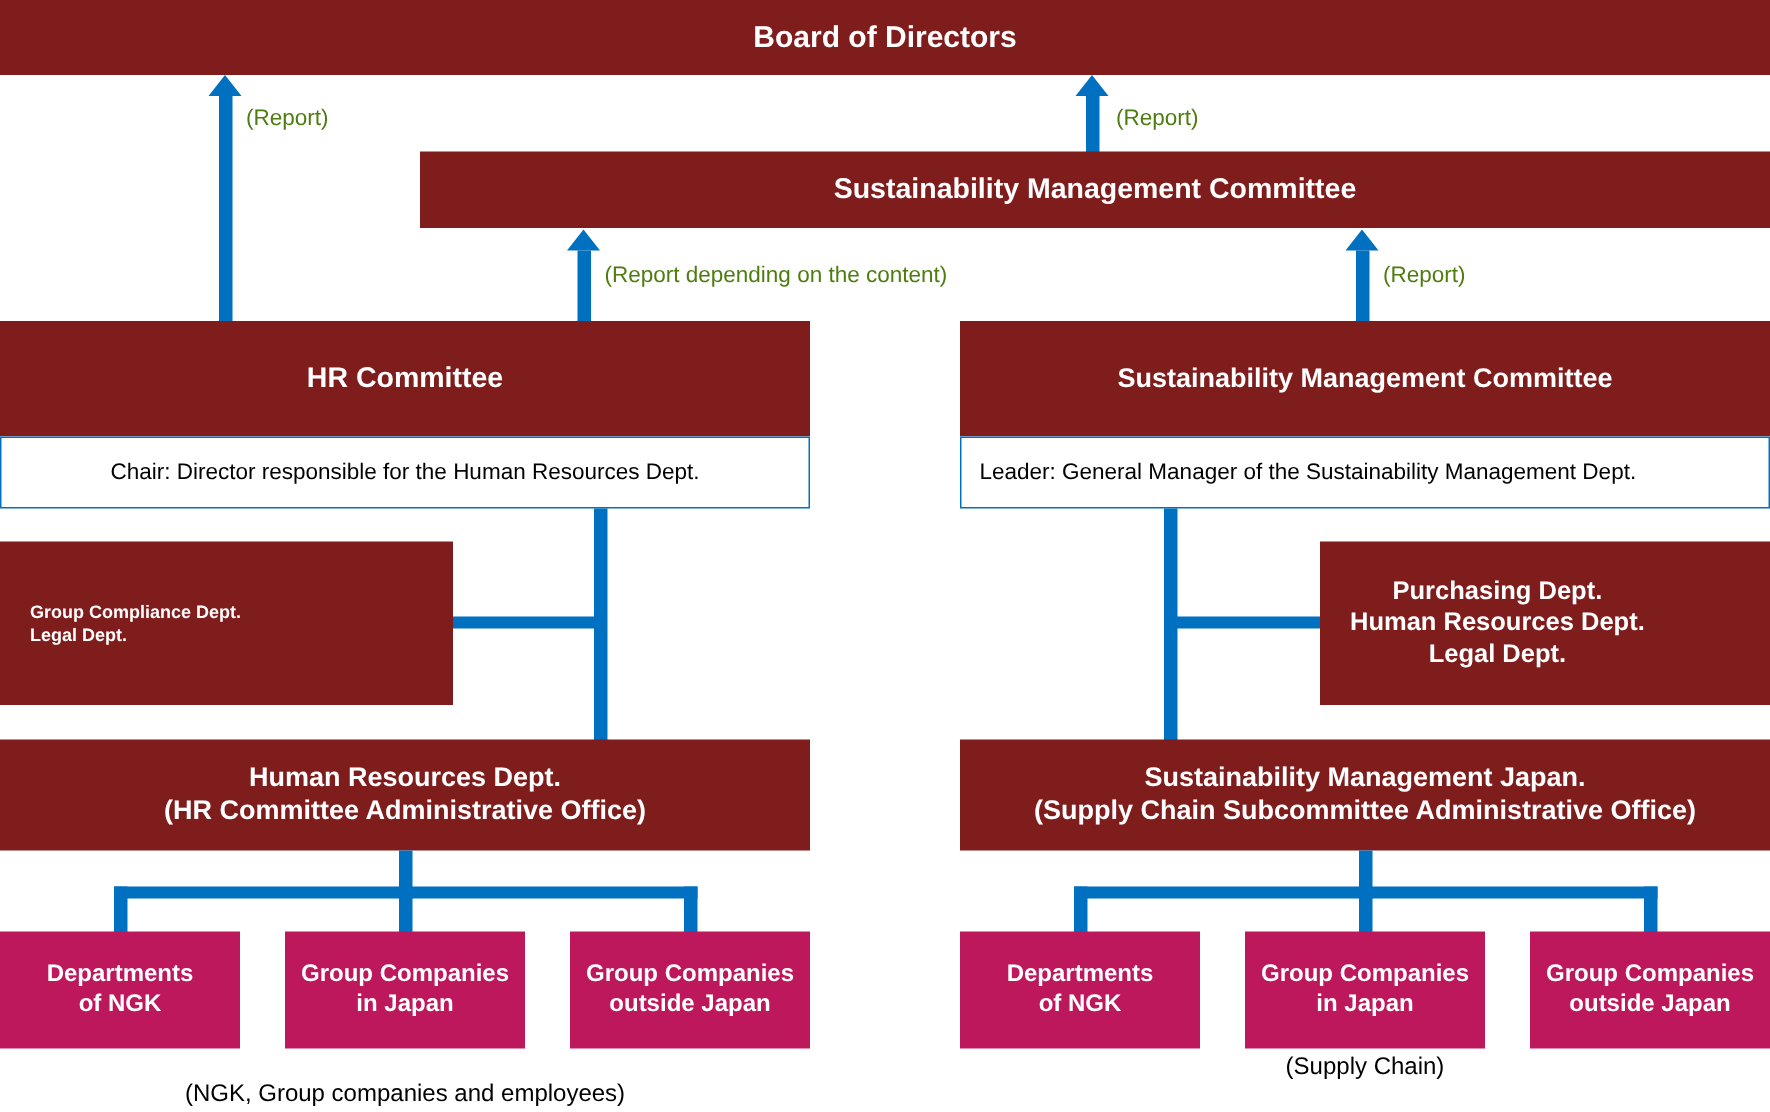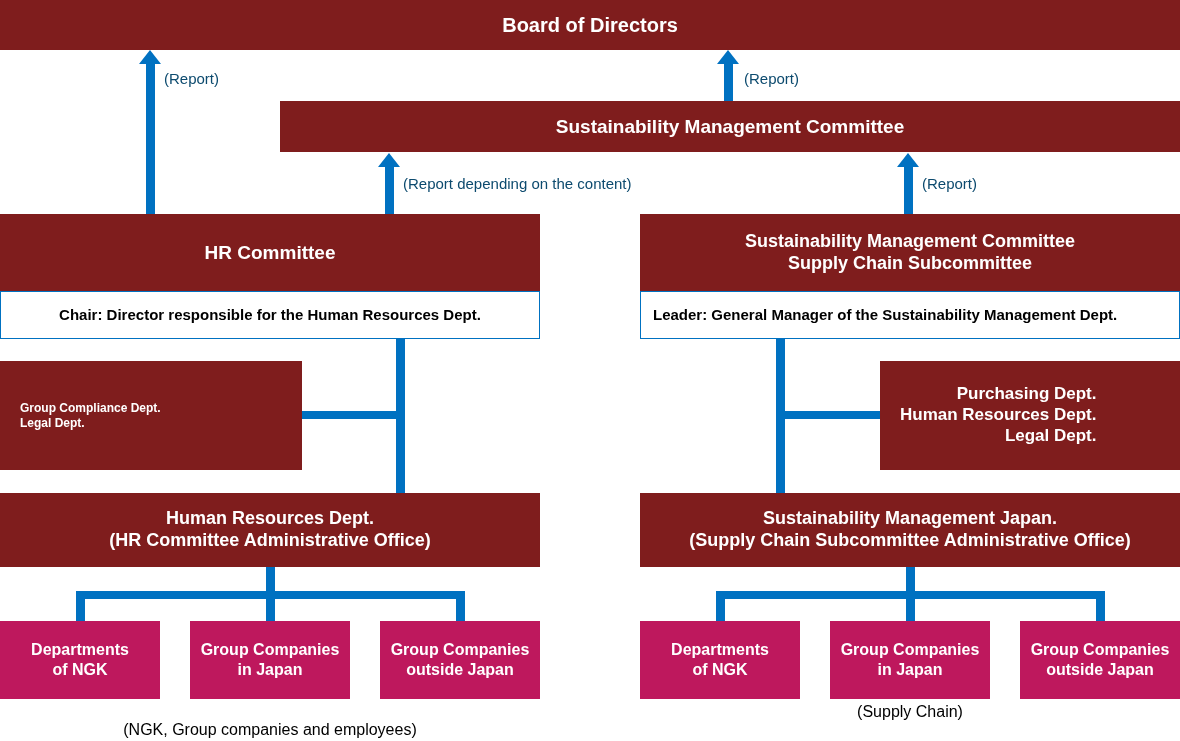--- a/index.html
+++ b/index.html
@@ -26,21 +26,21 @@
     text-align: center;
     color: #ffffff;
     font-weight: bold;
     line-height: 1.22;
   }
   .box.blue { background: #7f1d1d; }
   .box.green { background: #be185d; }
   .box.white-note {
     background: #ffffff;
     color: #000000;
-    font-weight: bold;
+    font-weight: normal;
     border: 1px solid #0071c1;
     justify-content: flex-start;
     padding-left: 12px;
     text-align: left;
   }
   .box.white-note.centered {
     justify-content: center;
     padding-left: 0;
     text-align: center;
   }
@@ -56,21 +56,21 @@
   .arrow-head {
     position: absolute;
     width: 0;
     height: 0;
     border-left: 11px solid transparent;
     border-right: 11px solid transparent;
     border-bottom: 14px solid #0071c1;
   }
   .caption {
     position: absolute;
-    color: #0c4a6e;
+    color: #4d7c0f;
     font-size: 15px;
     white-space: nowrap;
   }
   .footer-label {
     position: absolute;
     color: #000000;
     font-size: 16px;
     text-align: center;
     white-space: nowrap;
   }
@@ -153,33 +153,32 @@
       <div>Group Companies</div>
       <div>outside Japan</div>
     </div>
   </div>
 
   <div class="footer-label" style="left:0px; top:721px; width:540px;">(NGK, Group companies and employees)</div>
 
   <div class="box blue" style="left:640px; top:214px; width:540px; height:77px; font-size:18px;">
     <div>
       <div>Sustainability Management Committee</div>
-      <div>Supply Chain Subcommittee</div>
     </div>
   </div>
 
   <div class="box white-note" style="left:640px; top:291px; width:540px; height:48px; font-size:15px;">
     <span>Leader: General Manager of the Sustainability Management Dept.</span>
   </div>
 
   <div class="line" style="left:776px; top:339px; width:9px; height:155px;"></div>
 
   <div class="line" style="left:780px; top:411px; width:100px; height:8px;"></div>
 
-  <div class="box blue" style="left:880px; top:361px; width:300px; height:109px; font-size:17px; justify-content:flex-start; text-align:right; padding-left:20px;">
+  <div class="box blue" style="left:880px; top:361px; width:300px; height:109px; font-size:17px; justify-content:flex-start; text-align:center; padding-left:20px;">
     <div>
       <div>Purchasing Dept.</div>
       <div>Human Resources Dept.</div>
       <div>Legal Dept.</div>
     </div>
   </div>
 
   <div class="box blue" style="left:640px; top:493px; width:540px; height:74px; font-size:18px;">
     <div>
       <div>Sustainability Management Japan.</div>

